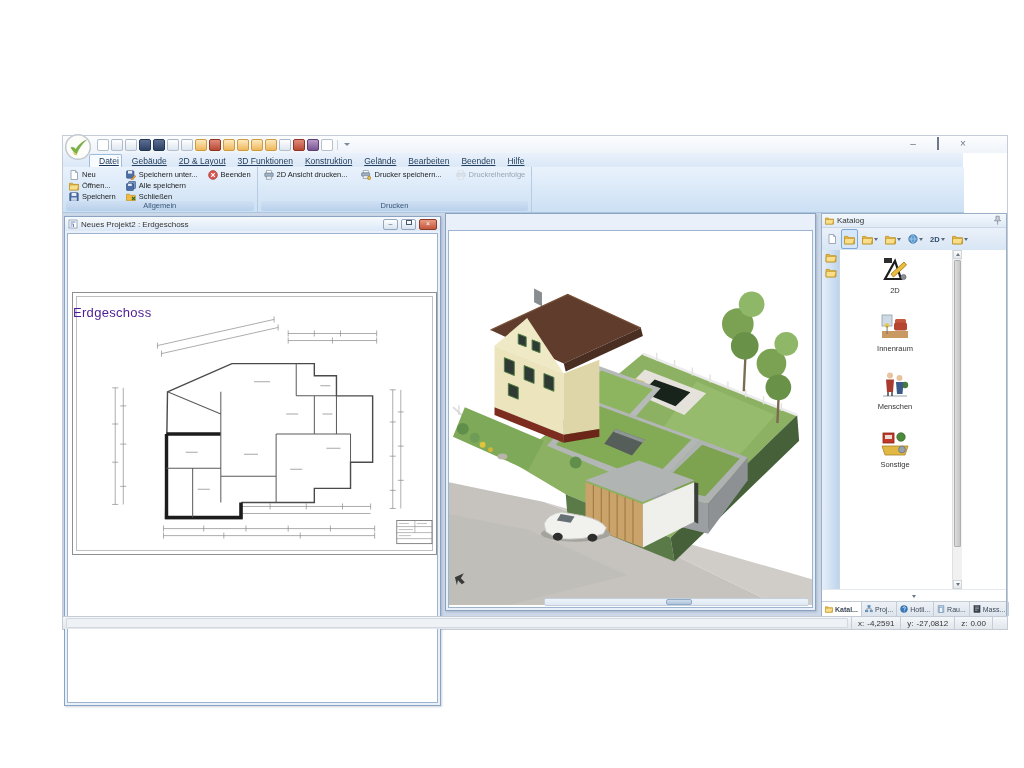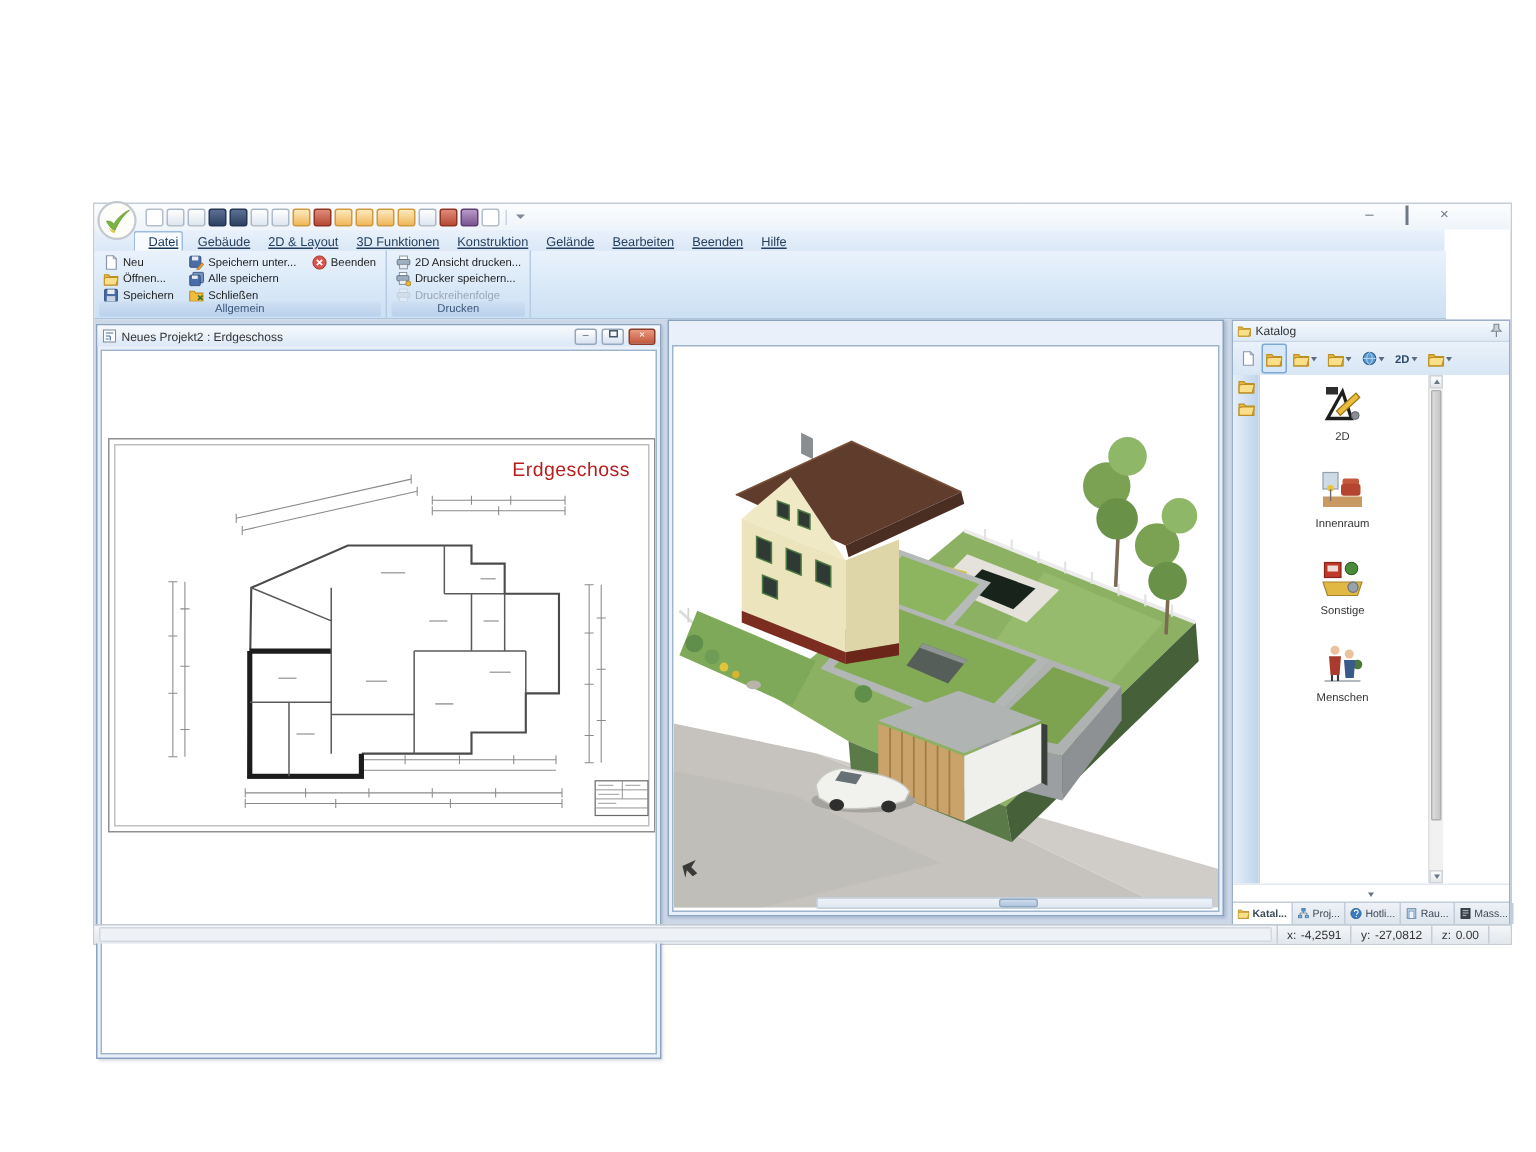--- a/index.html
+++ b/index.html
@@ -25,21 +25,21 @@
   
   .tabrow{position:absolute;left:0;top:17px;right:44px;height:14px;background:linear-gradient(#e9f1fb,#dbe8f7);border-bottom:1px solid #bdd0e7;display:flex;align-items:flex-end;padding-left:26px;font-size:8.5px;color:#24405e;}
   .rtab{padding:1px 2px 1px 9px;margin-right:1px;white-space:nowrap;text-decoration:underline;}
   .rtab.active{background:#f8fbfe;border:1px solid #9ebcdd;border-bottom:1px solid #f8fbfe;border-radius:2px 2px 0 0;margin-bottom:-1px;color:#15355a;}
 
   
   .ribbon{position:absolute;left:0;top:31px;width:901px;height:46px;background:linear-gradient(#e9f2fc,#cce0f4);border-bottom:1px solid #aec7e0;display:flex;align-items:stretch;padding:0;box-sizing:border-box;}
   .rgroup{position:relative;border-right:1px solid #b7cce3;padding:2px 6px 12px 6px;}
   .rgroup-label{position:absolute;left:3px;right:3px;bottom:1px;height:10px;line-height:10px;text-align:center;font-size:7.5px;color:#3a567a;background:linear-gradient(#cfe0f2,#b9d1ec);border-radius:2px;}
   .ritems-grid{display:grid;grid-auto-flow:column;grid-template-rows:repeat(3,11px);grid-row-gap:0;grid-column-gap:10px;}
-  .ritems-col{display:flex;flex-direction:column;}
+  .ritems-col{display:flex;flex-direction:row;gap:14px;}
   .mitem{display:flex;align-items:center;gap:3px;font-size:7.5px;color:#1c1c1c;white-space:nowrap;height:11px;cursor:default;text-align:right;}
   .mitem svg{flex:0 0 auto;}
   .mitem.disabled{color:#9aa6b4;}
   .mitem.disabled svg{opacity:.45;}
 
   
   .mdi{position:absolute;left:0;top:77px;width:944px;height:406px;background:#ccd8e8;}
   .win{position:absolute;background:#e9f0f9;border:1px solid #8aa3c2;box-sizing:border-box;box-shadow:1px 1px 2px rgba(60,80,110,.25);}
   .wtitle{height:14px;display:flex;align-items:center;gap:3px;padding:0 3px;font-size:8px;color:#333;background:linear-gradient(#f7fafd,#dbe8f7);}
   .win.inactive .wtitle{color:#8b94a1;background:linear-gradient(#f5f7fa,#e4ebf3);}
@@ -47,21 +47,21 @@
   .wbtn{width:13px;height:9px;border:1px solid #96a7bc;border-radius:2px;background:linear-gradient(#ffffff,#d7e2ef);font-size:7px;line-height:7px;text-align:center;color:#45586e;cursor:default;}
   .wbtn .mini-max{display:inline-block;width:4px;height:3px;border:1px solid #45586e;margin-bottom:1px;}
   .wbtn.close-red{background:linear-gradient(#e99a80,#c2563c);border-color:#8d3a28;color:#fff;width:16px;}
   .win.inactive .wbtn{background:linear-gradient(#f4f6f9,#e2e8ef);color:#8b94a1;border-color:#b4bfcc;}
   .win.inactive .wbtn .mini-max{border-color:#8b94a1;}
   .wbody{position:absolute;left:2px;right:2px;top:16px;bottom:2px;background:#fff;border:1px solid #9db4cf;overflow:hidden;}
 
   
   .sheet{position:absolute;left:4px;top:58px;width:363px;height:261px;border:1px solid #8f8f8f;background:#fff;}
   .sheet-inner{position:absolute;left:3px;top:3px;right:3px;bottom:3px;border:1px solid #c0c0c0;}
-  .sheet-title{position:absolute;left:0;right:16px;top:12px;text-align:right;font-size:13px;color:#b91c1c;letter-spacing:.3px;}
+  .sheet-title{position:absolute;left:0;right:2px;top:12px;text-align:left;font-size:13px;color:#4c1d95;letter-spacing:.3px;}
   .plan-svg{position:absolute;left:0;top:0;width:100%;height:100%;}
 
   
   .scene-svg{position:absolute;left:0;top:0;width:100%;height:100%;}
   .hscroll{position:absolute;left:95px;right:3px;bottom:1px;height:6px;background:linear-gradient(#eef3f9,#dfe8f2);border:1px solid #c2cfdd;border-radius:2px;}
   .hscroll .handle{position:absolute;left:46%;width:26px;top:0;bottom:0;background:linear-gradient(#cfdded,#aec4dc);border-radius:2px;border:1px solid #93aac4;box-sizing:border-box;}
 
   
   .catalog{position:absolute;left:758px;top:0;width:186px;height:404px;background:#fff;border:1px solid #9bb0c8;box-sizing:border-box;}
   .cat-header{height:13px;display:flex;align-items:center;gap:3px;padding:0 3px;font-size:8px;color:#333;background:linear-gradient(#f3f8fd,#dfeaf6);border-bottom:1px solid #c8d6e6;}
@@ -587,29 +587,29 @@
             <span class="ci-label">2D</span>
           </div>
           <div class="cat-item">
             <svg width="30" height="30">
                 <use href="#c-innenraum"></use>
               </svg>
             <span class="ci-label">Innenraum</span>
           </div>
           <div class="cat-item">
             <svg width="30" height="30">
+                <use href="#c-menschen"></use>
+              </svg>
+            <span class="ci-label">Menschen</span>
+          </div>
+          <div class="cat-item">
+            <svg width="30" height="30">
                 <use href="#c-sonstige"></use>
               </svg>
             <span class="ci-label">Sonstige</span>
-          </div>
-          <div class="cat-item">
-            <svg width="30" height="30">
-                <use href="#c-menschen"></use>
-              </svg>
-            <span class="ci-label">Menschen</span>
           </div>
         </div>
         <div class="cat-scroll">
           <div class="scroll-arrow up">
               <span class="tri-up"></span>
             </div>
           <div class="scroll-thumb"></div>
           <div class="scroll-arrow down">
               <span class="tri-down"></span>
             </div>

